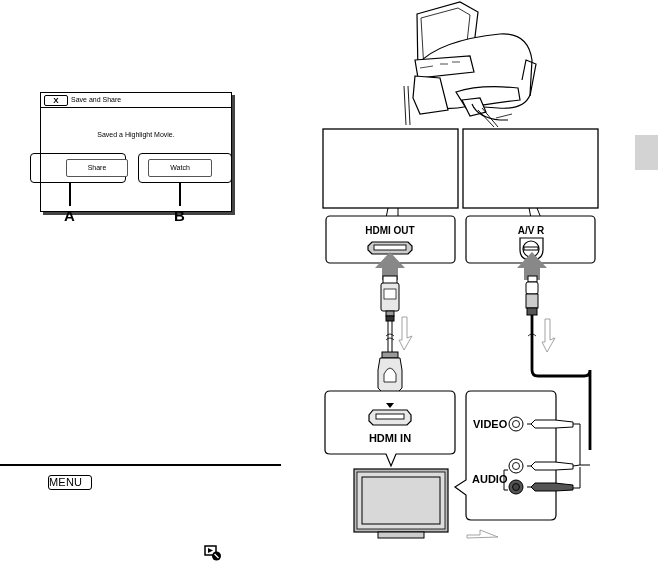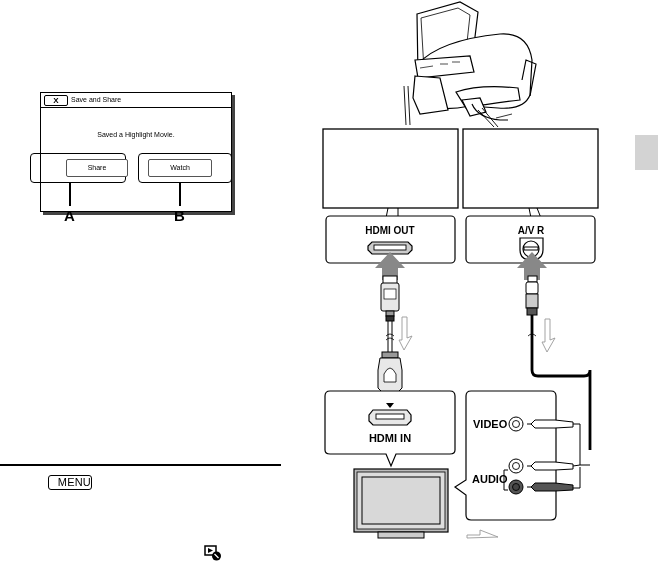--- a/index.html
+++ b/index.html
@@ -23,21 +23,21 @@
   #share-btn { left:25px; width:60px; }
   #watch-btn { left:107px; width:62px; }
   .callout-line { position:absolute; width:1.5px; background:#000; }
   .callout-label { position:absolute; font-weight:bold; font-size:15px; }
 
   
   #section-divider { left:0; top:464px; width:281px; height:1.5px; background:#000; }
 
   
   #menu-key { left:48px; top:475px; width:42px; height:13px; border:1.3px solid #000; border-radius:3px;
-    font-size:11px; line-height:13px; text-align:right; letter-spacing:0.2px; }
+    font-size:11px; line-height:13px; text-align:left; letter-spacing:0.2px; }
   #playback-edit-icon { left:204px; top:545px; width:18px; height:16px; }
 
   
   #side-tab { left:635px; top:135px; width:23px; height:35px; background:#d3d3d3; }
 
   #diagram { left:0; top:0; width:658px; height:567px; }
   .diag-text { font-family:"Liberation Sans", sans-serif; font-weight:bold; }
 </style>
 </head>
 <body>

